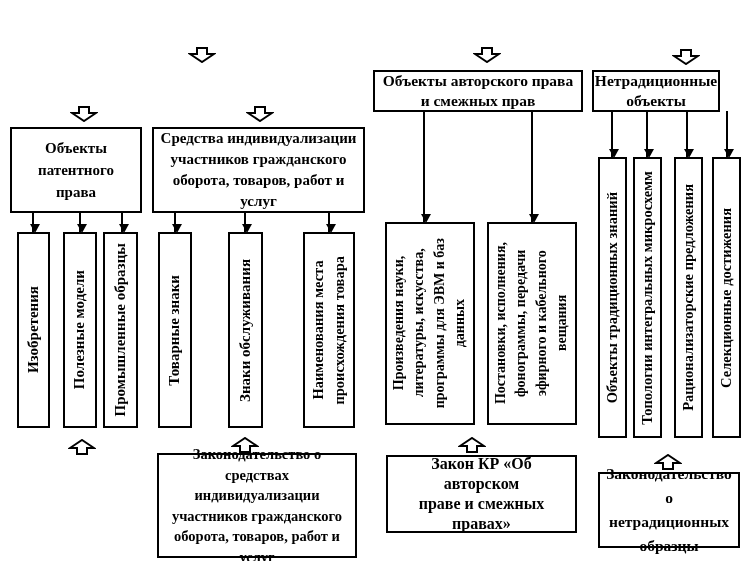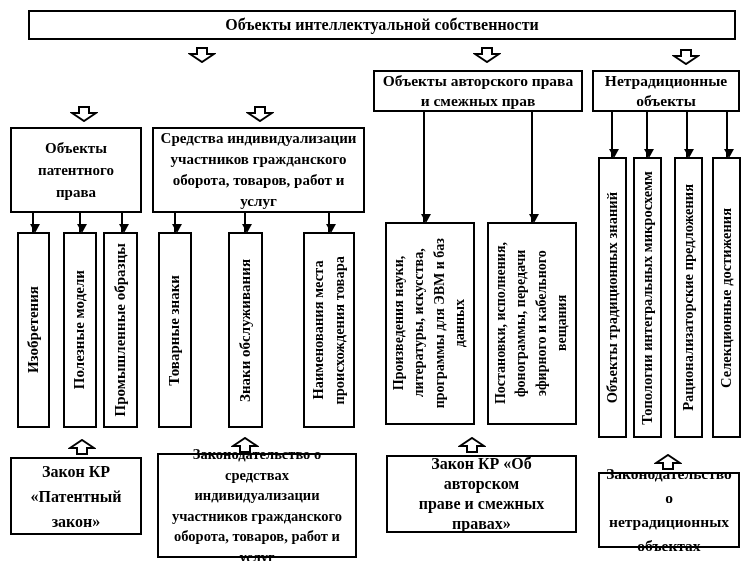--- a/index.html
+++ b/index.html
@@ -28,23 +28,20 @@
   
   .barrow { position:absolute; width:28px; height:16px; line-height:0; }
   .barrow svg { display:block; }
   .barrow.up svg { transform:rotate(180deg); }
 </style>
 </head>
 <body>
 
 <div class="stage">
 
-  <div class="box" style="left:28px;top:10px;width:708px;height:30px;font-size:16px">
-    <span>Объекты интеллектуальной собственности</span>
-  </div>
 
   <div class="barrow down" style="left:188px;top:47px">
     <svg width="28" height="16" viewBox="0 0 28 16">
         <path d="M9 1 L19 1 L19 7 L26 7 L14 15 L2 7 L9 7 Z" fill="#ffffff" stroke="#000000" stroke-width="2"></path>
       </svg>
   </div>
   <div class="barrow down" style="left:473px;top:47px">
     <svg width="28" height="16" viewBox="0 0 28 16">
         <path d="M9 1 L19 1 L19 7 L26 7 L14 15 L2 7 L9 7 Z" fill="#ffffff" stroke="#000000" stroke-width="2"></path>
       </svg>
@@ -52,21 +49,21 @@
   <div class="barrow down" style="left:672px;top:49px">
     <svg width="28" height="16" viewBox="0 0 28 16">
         <path d="M9 1 L19 1 L19 7 L26 7 L14 15 L2 7 L9 7 Z" fill="#ffffff" stroke="#000000" stroke-width="2"></path>
       </svg>
   </div>
 
   <div class="box" style="left:373px;top:70px;width:210px;height:42px;font-size:15.5px;line-height:20px">
     <span>Объекты авторского права
 и смежных прав</span>
   </div>
-  <div class="box" style="left:592px;top:70px;width:148px;height:42px;font-size:15.5px;line-height:20px">
+  <div class="box" style="left:592px;top:70px;width:128px;height:42px;font-size:15.5px;line-height:20px">
     <span>Нетрадиционные
 объекты</span>
   </div>
 
   <div class="barrow down" style="left:70px;top:106px">
     <svg width="28" height="16" viewBox="0 0 28 16">
         <path d="M9 1 L19 1 L19 7 L26 7 L14 15 L2 7 L9 7 Z" fill="#ffffff" stroke="#000000" stroke-width="2"></path>
       </svg>
   </div>
   <div class="barrow down" style="left:246px;top:106px">
@@ -164,35 +161,30 @@
     <svg width="28" height="16" viewBox="0 0 28 16">
         <path d="M9 1 L19 1 L19 7 L26 7 L14 15 L2 7 L9 7 Z" fill="#ffffff" stroke="#000000" stroke-width="2"></path>
       </svg>
   </div>
   <div class="barrow up" style="left:654px;top:454px">
     <svg width="28" height="16" viewBox="0 0 28 16">
         <path d="M9 1 L19 1 L19 7 L26 7 L14 15 L2 7 L9 7 Z" fill="#ffffff" stroke="#000000" stroke-width="2"></path>
       </svg>
   </div>
 
-  <div class="box" style="left:10px;top:457px;width:132px;height:78px;font-size:16px;line-height:25px">
-    <span>Закон КР
-«Патентный
-закон»</span>
-  </div>
   <div class="box" style="left:157px;top:453px;width:200px;height:105px;font-size:14.5px;line-height:20.5px">
     <span>Законодательство о средствах
 индивидуализации
 участников гражданского
 оборота, товаров, работ и
 услуг</span>
   </div>
   <div class="box" style="left:386px;top:455px;width:191px;height:78px;font-size:16px;line-height:20px">
     <span>Закон КР «Об авторском
 праве и смежных правах»</span>
   </div>
   <div class="box" style="left:598px;top:472px;width:142px;height:76px;font-size:15.5px;line-height:24px">
     <span>Законодательство о
 нетрадиционных
-объектах</span>
+образцы</span>
   </div>
 
 </div>
 
 </body></html>

